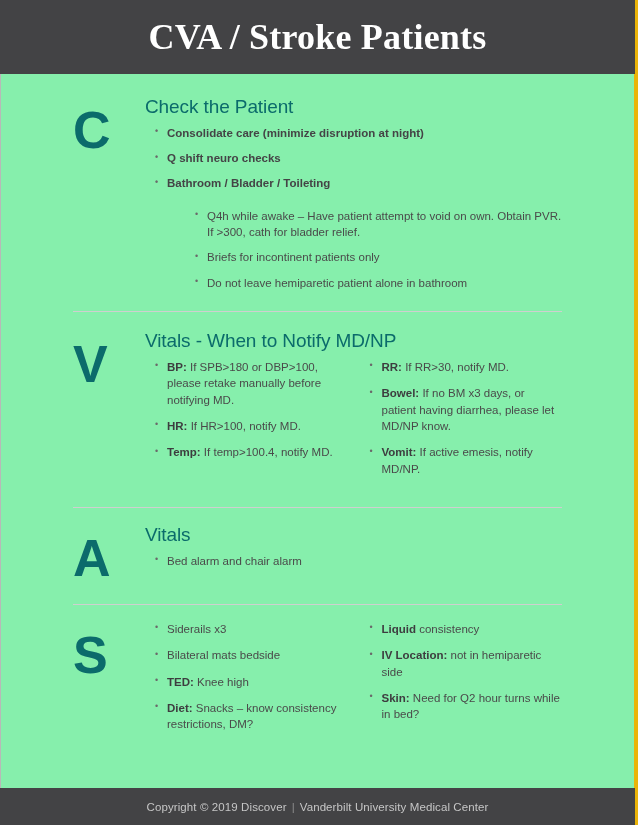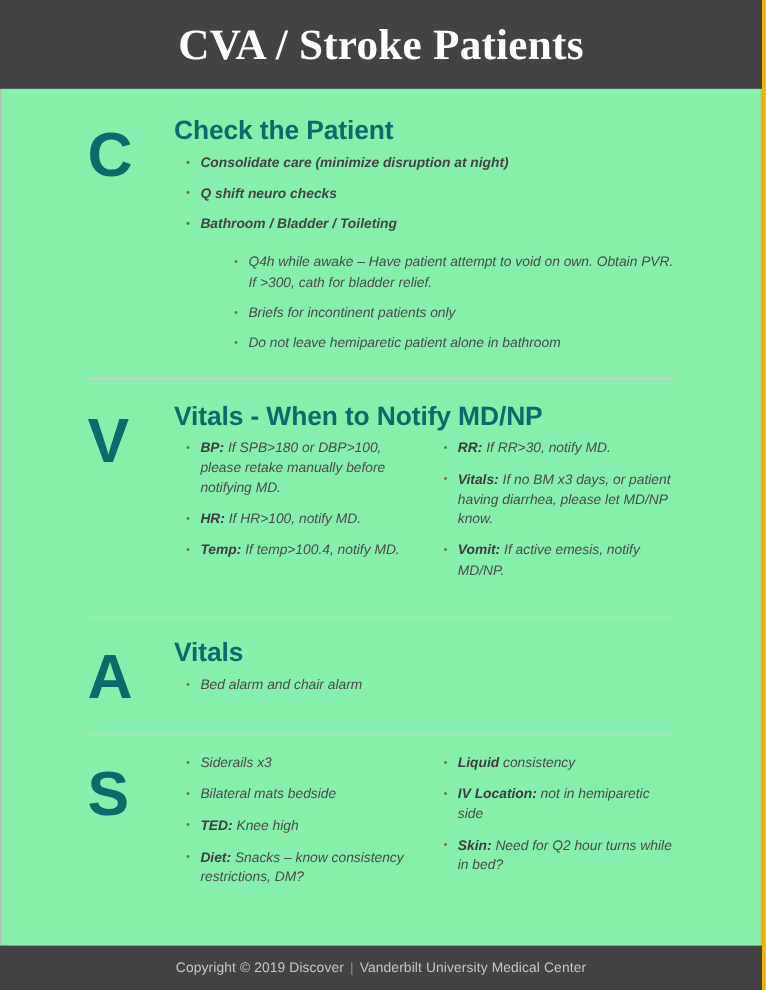--- a/index.html
+++ b/index.html
@@ -68,33 +68,32 @@
     line-height: 1;
     text-align: left;
     padding-top: 8px;
   }
   .section-main {
     flex: 1 1 auto;
     min-width: 0;
   }
   .section-heading {
     color: #0b6b6b;
-    font-size: 22px;
-    font-weight: bold;
+    font-size: 19px;
+    font-weight: normal;
     line-height: 1.2;
     margin: 0 0 6px 0;
     letter-spacing: -0.1px;
   }
 
   
   ul.bullets {
     list-style: none;
     margin: 0;
     padding: 0;
-    font-style: italic;
   }
   ul.bullets.level1 {
     padding-left: 10px;
   }
   ul.bullets.level2 {
     padding-left: 28px;
     margin-top: 16px;
   }
   ul.bullets li {
     position: relative;
@@ -210,21 +209,21 @@
           <div class="col">
             <ul class="bullets">
               <li><span class="lead">BP:</span><span> If SPB&gt;180 or DBP&gt;100, please retake manually before notifying MD.</span></li>
               <li><span class="lead">HR:</span><span> If HR&gt;100, notify MD.</span></li>
               <li><span class="lead">Temp:</span><span> If temp&gt;100.4, notify MD.</span></li>
             </ul>
           </div>
           <div class="col">
             <ul class="bullets">
               <li><span class="lead">RR:</span><span> If RR&gt;30, notify MD.</span></li>
-              <li><span class="lead">Vitals:</span><span> If no BM x3 days, or patient having diarrhea, please let MD/NP know.</span></li>
+              <li><span class="lead">Bowel:</span><span> If no BM x3 days, or patient having diarrhea, please let MD/NP know.</span></li>
               <li><span class="lead">Vomit:</span><span> If active emesis, notify MD/NP.</span></li>
             </ul>
           </div>
         </div>
       </div>
     </div>
 
     <div class="divider"></div>
 
     <div class="section sec-a">

